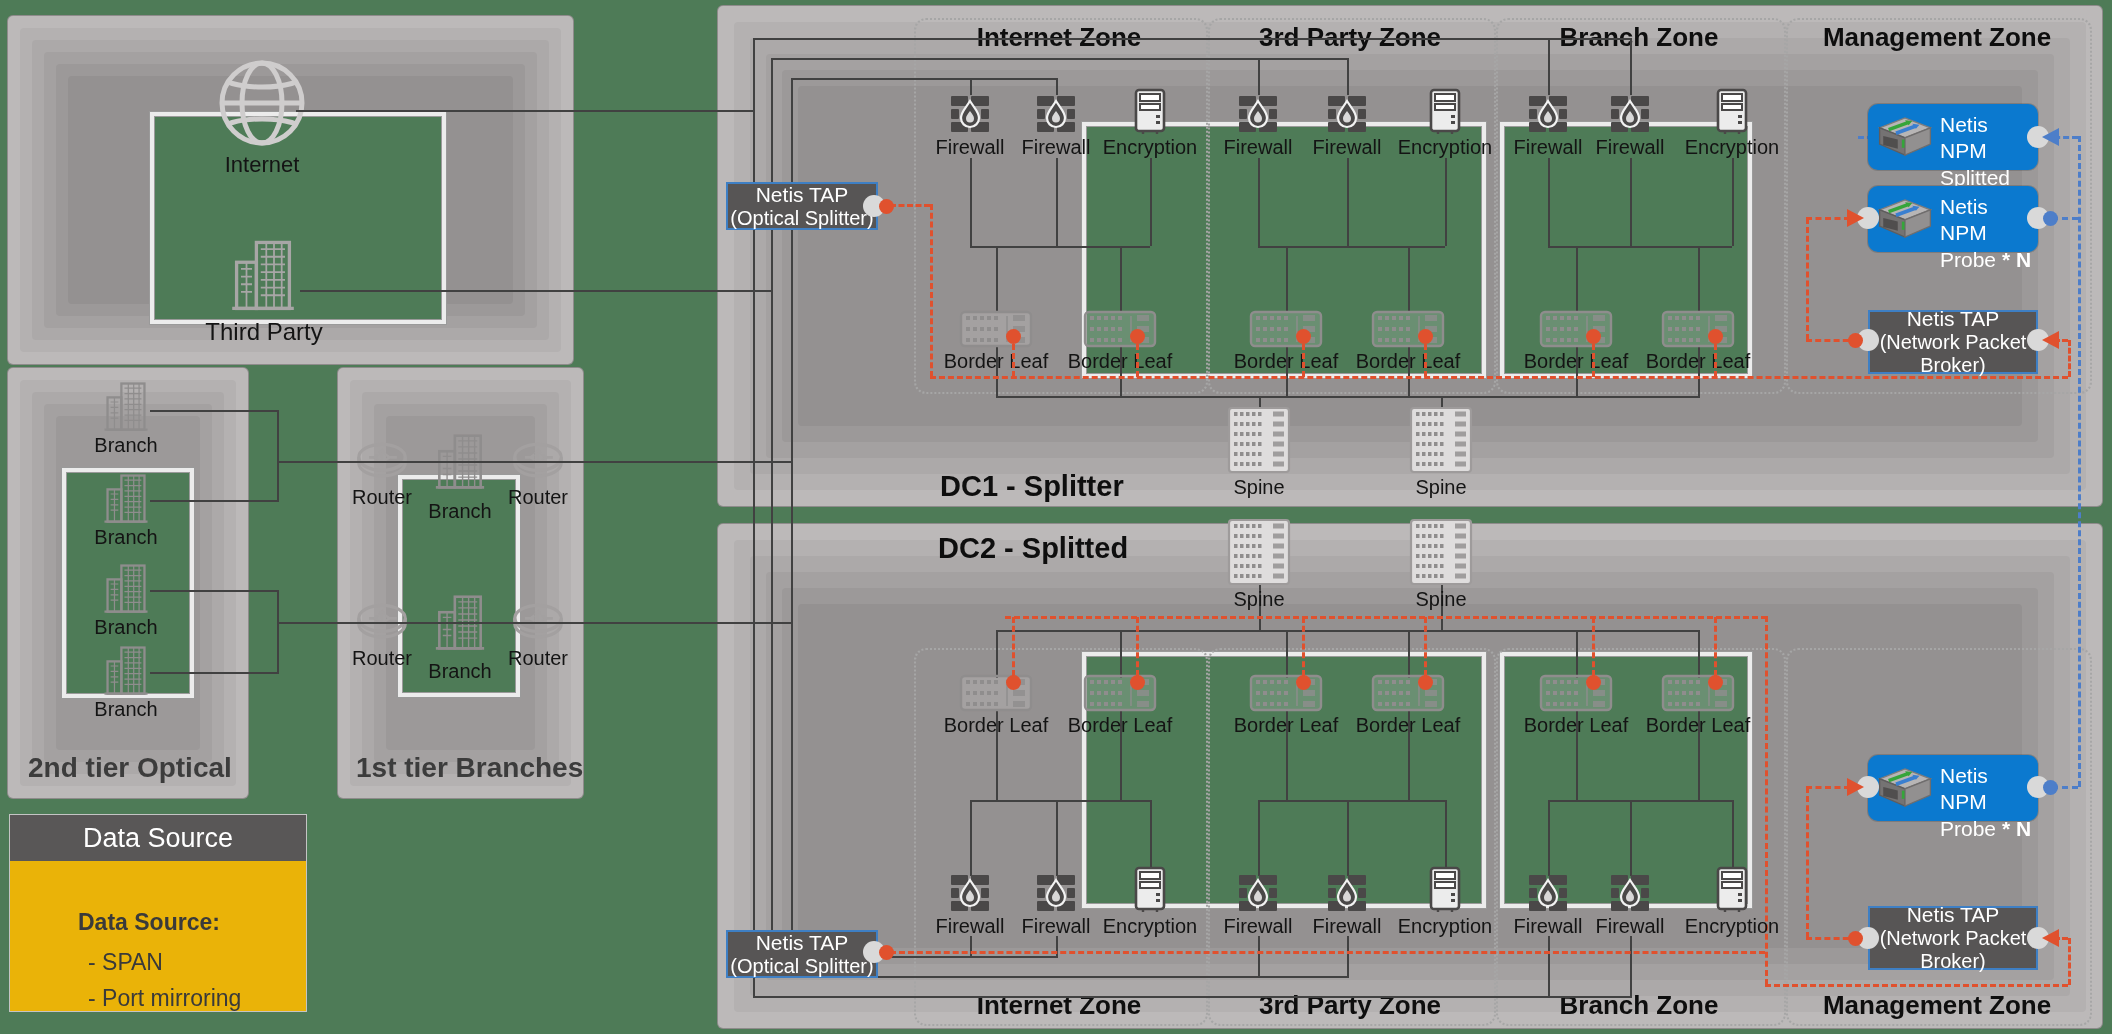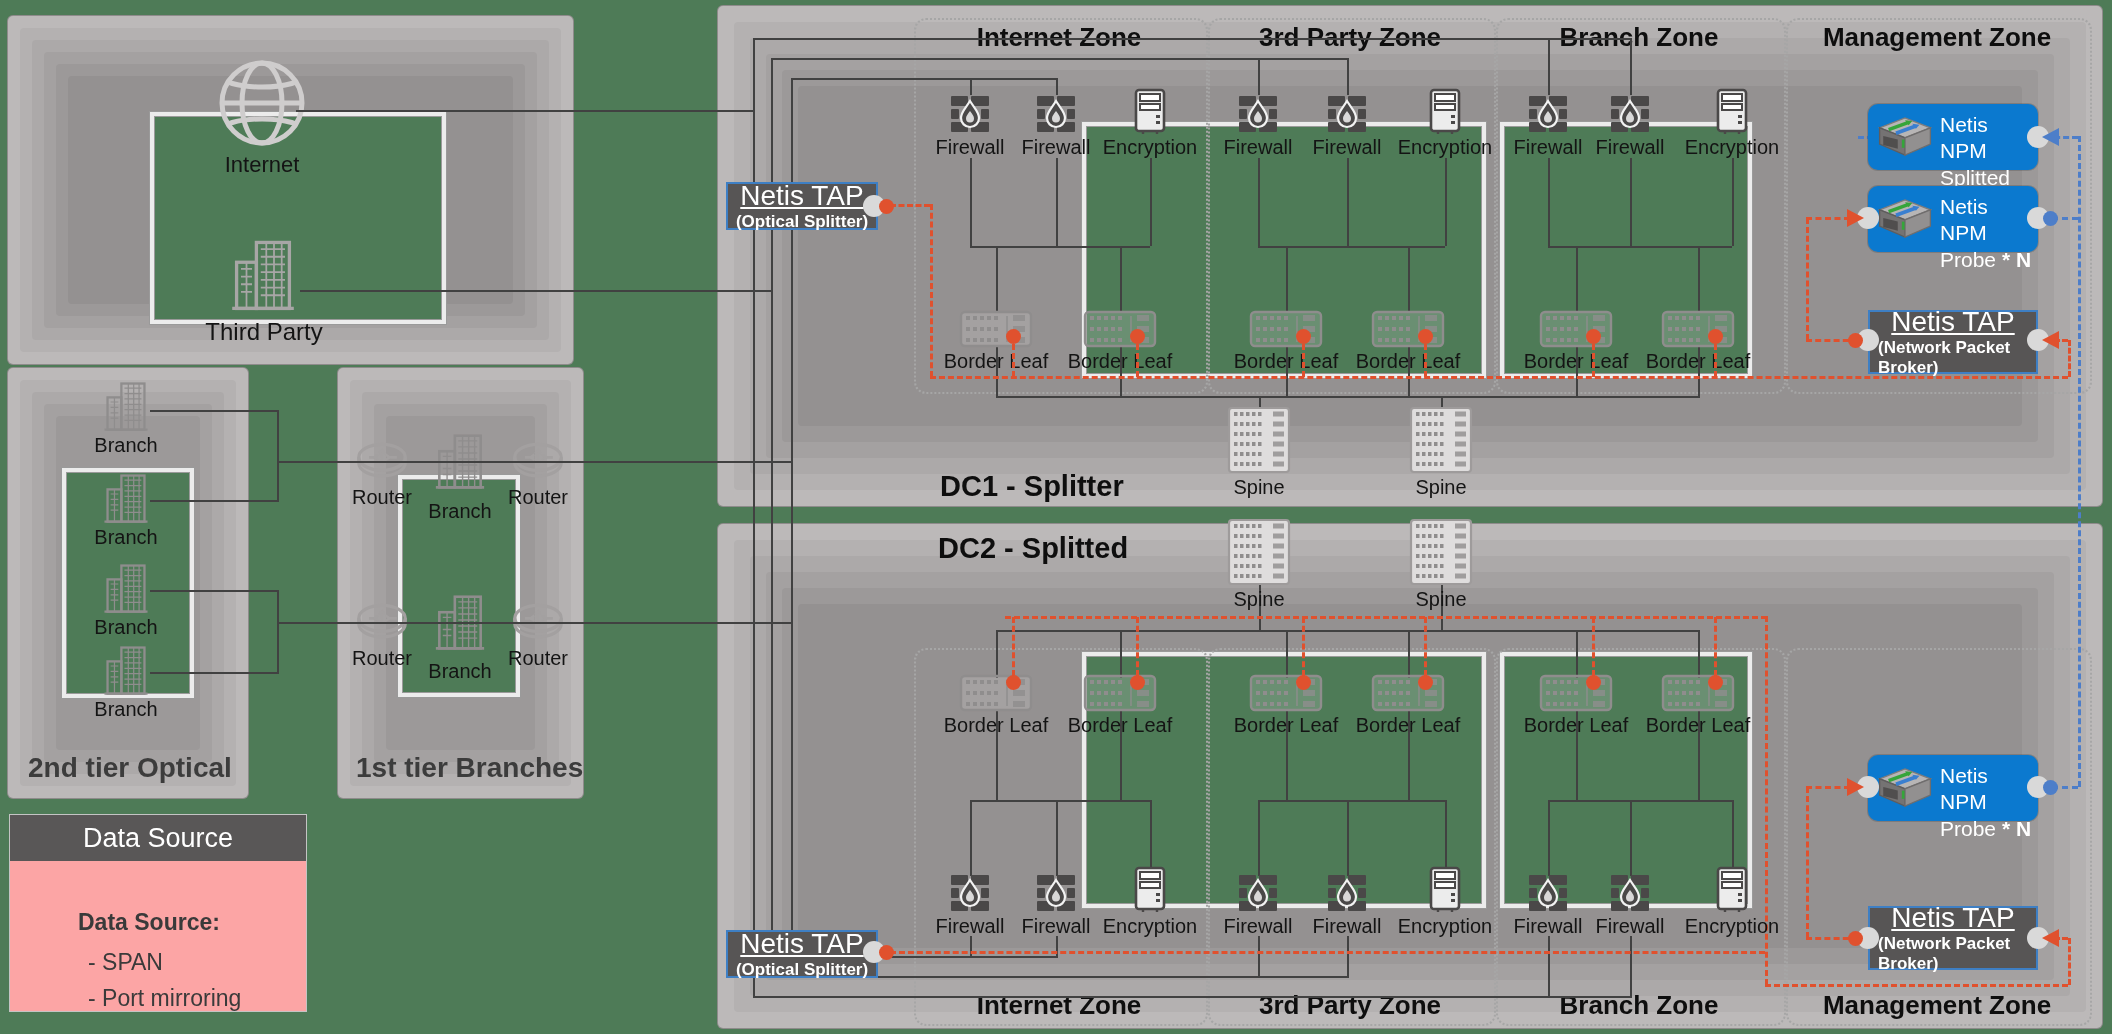--- a/index.html
+++ b/index.html
@@ -14,29 +14,29 @@
   .dashVb{position:absolute;width:0;border-left:3px dashed #4d7ec9;}
   .zoneRect{position:absolute;border:2px dotted #a6a6a6;border-radius:12px;}
   .zoneTitle{position:absolute;font-weight:bold;font-size:26px;color:#0e0e0e;text-align:center;white-space:nowrap;}
   .iconLabel{position:absolute;font-size:20px;color:#141414;text-align:center;white-space:nowrap;}
   .bigLabel{position:absolute;font-weight:bold;font-size:28px;color:#3c3c3c;white-space:nowrap;}
   .dcLabel{position:absolute;font-weight:bold;font-size:29px;color:#0e0e0e;white-space:nowrap;}
   .greenBox{position:absolute;background:#4e7b57;border:4px solid #ececec;box-shadow:0 0 0 1px #9a9a9a, inset 0 0 0 1px #9a9a9a;box-sizing:border-box;}
   .blueBox{position:absolute;background:#0b79cf;border-radius:10px;color:#fff;display:flex;align-items:center;box-shadow:0 0 0 1px rgba(0,0,0,.15);}
   .blueBox .txt{line-height:1.25;font-size:21px;}
   .darkBox{position:absolute;background:#575555;border:2.5px solid #3e7fc4;color:#fff;display:flex;flex-direction:column;align-items:center;justify-content:center;box-sizing:border-box;}
-  .darkBox .l1{font-size:28px;text-decoration:underline;}
-  .darkBox .l2{font-size:17px;line-height:1.15;text-align:left;font-weight:bold;}
+  .darkBox .l1{font-size:21px;}
+  .darkBox .l2{font-size:20px;line-height:1.15;text-align:center;}
   .circ{position:absolute;width:22px;height:22px;border-radius:50%;background:#d9d9d9;}
   .dotR{position:absolute;width:15px;height:15px;border-radius:50%;background:#e0512e;}
   .dotB{position:absolute;width:15px;height:15px;border-radius:50%;background:#4d7ec9;}
   .arrLr{position:absolute;width:0;height:0;border-top:9px solid transparent;border-bottom:9px solid transparent;border-right:17px solid #e0512e;}
   .arrRr{position:absolute;width:0;height:0;border-top:9px solid transparent;border-bottom:9px solid transparent;border-left:17px solid #e0512e;}
   .arrLb{position:absolute;width:0;height:0;border-top:9px solid transparent;border-bottom:9px solid transparent;border-right:17px solid #4d7ec9;}
-  .legendCard{position:absolute;background:#fca5a5;box-shadow:0 0 0 1px #c4c4c4;}
+  .legendCard{position:absolute;background:#eab308;box-shadow:0 0 0 1px #c4c4c4;}
   .legendHead{height:46px;background:#595757;color:#fff;font-size:27px;display:flex;align-items:center;justify-content:center;}
   .legendBody{position:relative;font-size:23px;color:#3a3a3a;}
   svg.icon{position:absolute;overflow:visible;}
 </style>
 </head>
 <body>
 
 <svg width="0" height="0" style="position:absolute">
   <defs>
     <clipPath id="globeClip">

